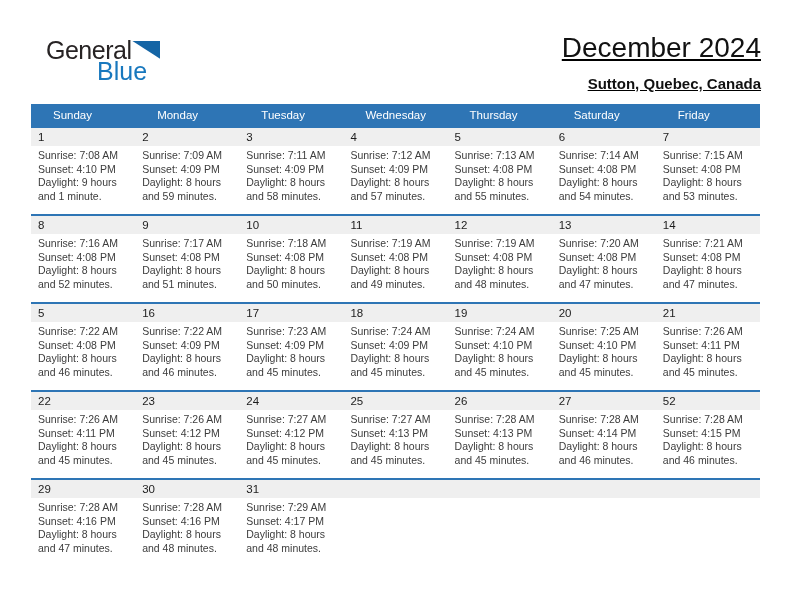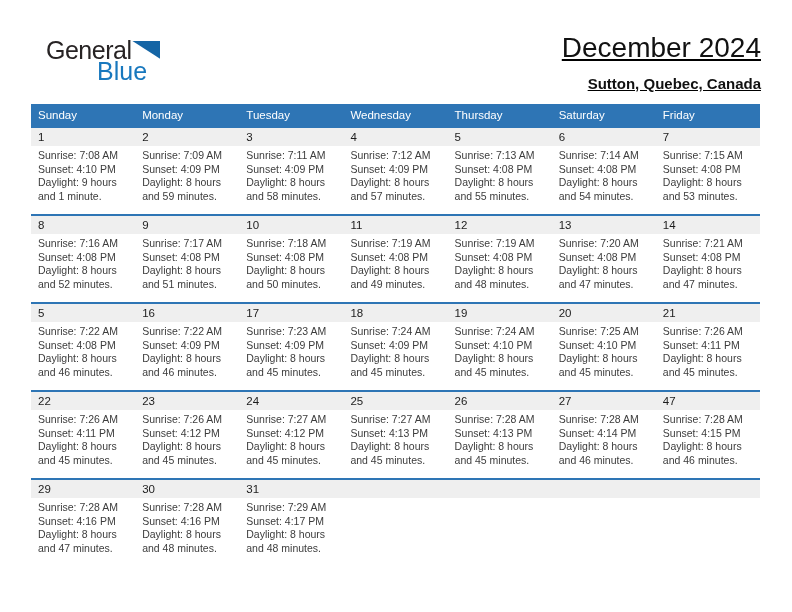--- a/index.html
+++ b/index.html
@@ -22,21 +22,21 @@
   
   .title-block { position:absolute; right:31px; top:33px; text-align:right;text-decoration:underline; }
   .page-title { font-size:28px; color:var(--title-text); line-height:1.1; }
   .page-subtitle { font-size:15px; font-weight:bold; color:var(--title-text); margin-top:11px; }
 
   
   .calendar { position:absolute; left:31px; top:104px; width:729px; }
   .weekday-row { display:flex; background:var(--header-bg); height:22px; }
   .weekday-cell {
     flex:1 1 0; box-sizing:border-box; color:#ffffff;
-    font-size:11.5px; line-height:22px; padding-left:7px;
+    font-size:11.5px; line-height:22px; padding-left:22px;
   }
   .week { border-top:2px solid var(--week-border); height:88px; box-sizing:border-box; }
   .band { display:flex; background:var(--band-bg); height:18px; }
   .date-cell {
     flex:1 1 0; box-sizing:border-box; padding-left:7px;
     font-size:11.5px; line-height:18px; color:#1c1c1c;
   }
   .details { display:flex; }
   .detail-cell {
     flex:1 1 0; box-sizing:border-box; padding:3px 4px 0 7px;
@@ -238,21 +238,21 @@
         </div>
       </div>
       <div class="week">
         <div class="band">
           <div class="date-cell">22</div>
           <div class="date-cell">23</div>
           <div class="date-cell">24</div>
           <div class="date-cell">25</div>
           <div class="date-cell">26</div>
           <div class="date-cell">27</div>
-          <div class="date-cell">47</div>
+          <div class="date-cell">52</div>
         </div>
         <div class="details">
           <div class="detail-cell">
             <div class="detail-line">Sunrise: 7:26 AM</div>
             <div class="detail-line">Sunset: 4:11 PM</div>
             <div class="detail-line">Daylight: 8 hours</div>
             <div class="detail-line">and 45 minutes.</div>
           </div>
           <div class="detail-cell">
             <div class="detail-line">Sunrise: 7:26 AM</div>

